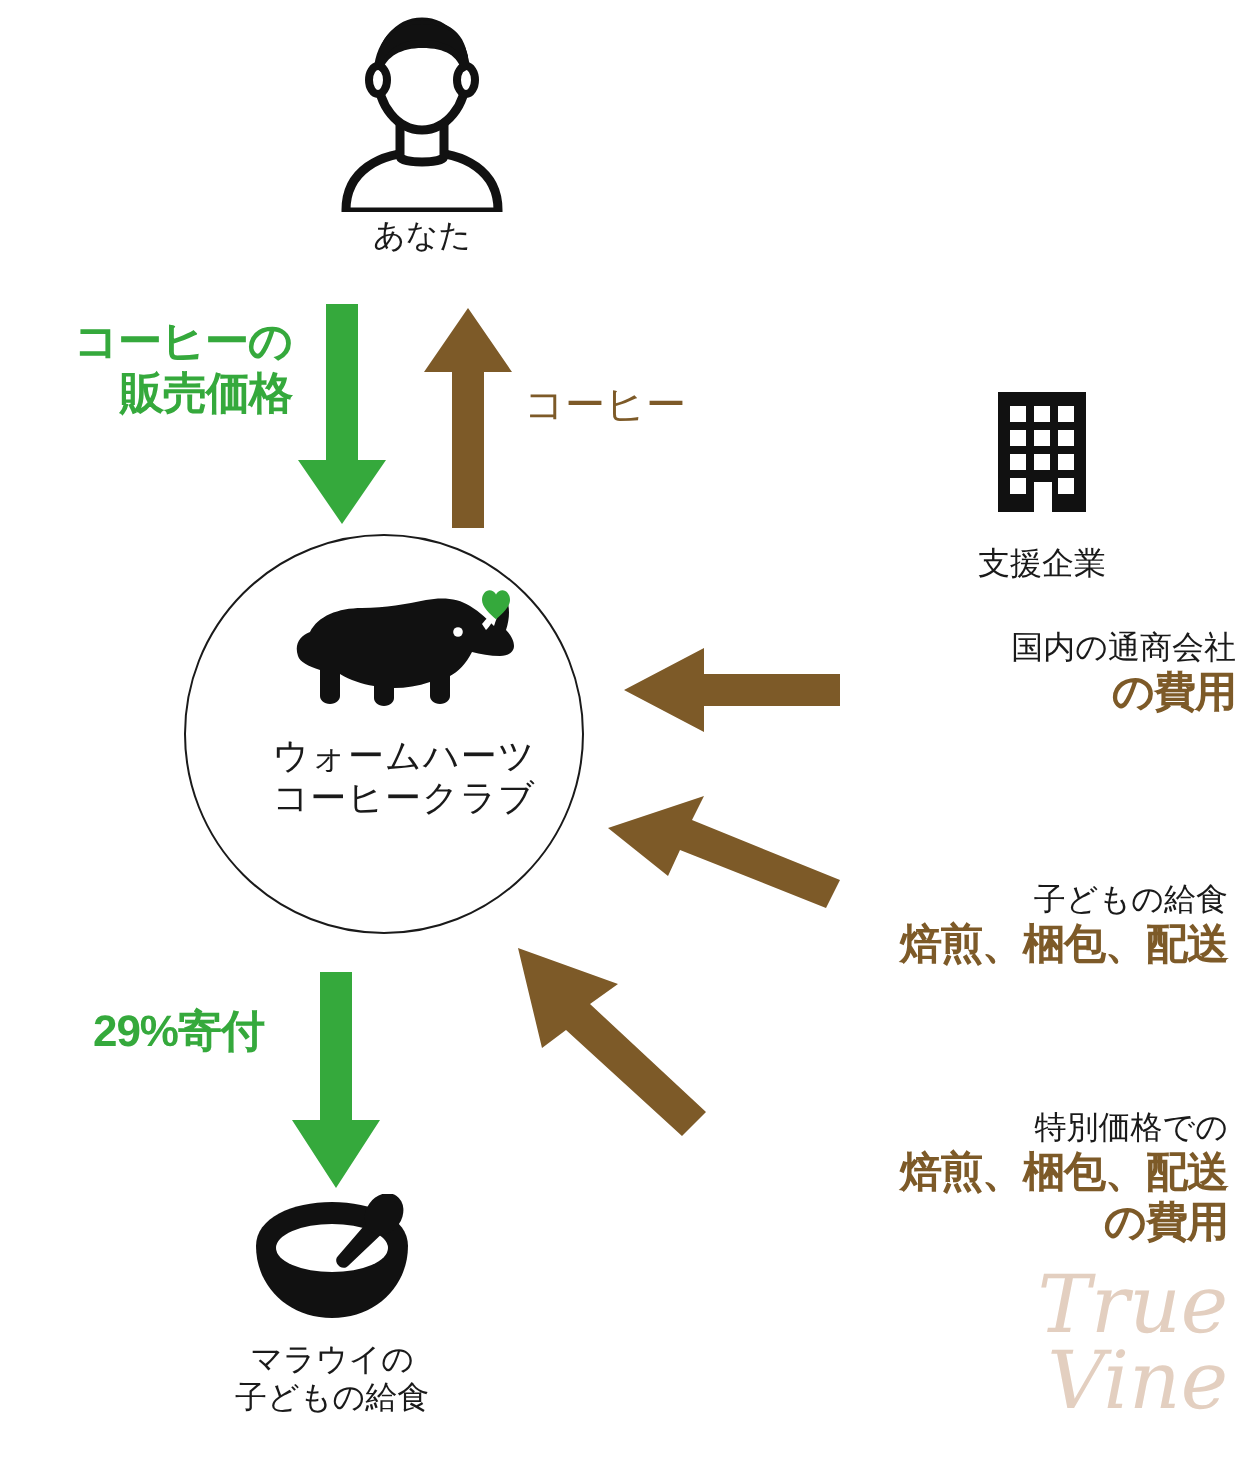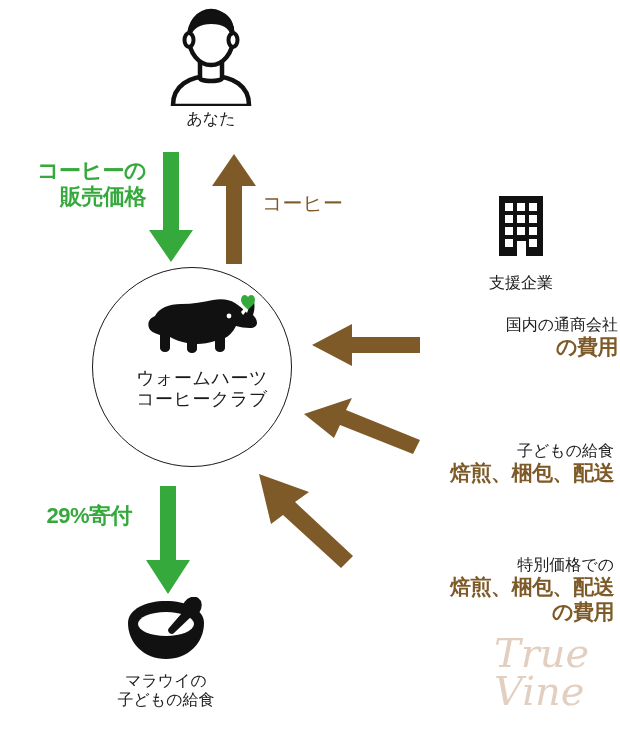--- a/index.html
+++ b/index.html
@@ -76,21 +76,21 @@
   #watermark {
     left: 494px;
     top: 634px;
     width: 120px;
     height: 100px;
     color: #e2cdbd;
     font-family: "DejaVu Serif", serif;
     font-style: italic;
     font-size: 40px;
     line-height: 0.95;
-    text-align: left;
+    text-align: right;
     opacity: 0.95;
     user-select: none;
   }
   #watermark .wm-line { display: block; }
 </style>
 </head>
 <body>
 
 <div id="canvas">
 

